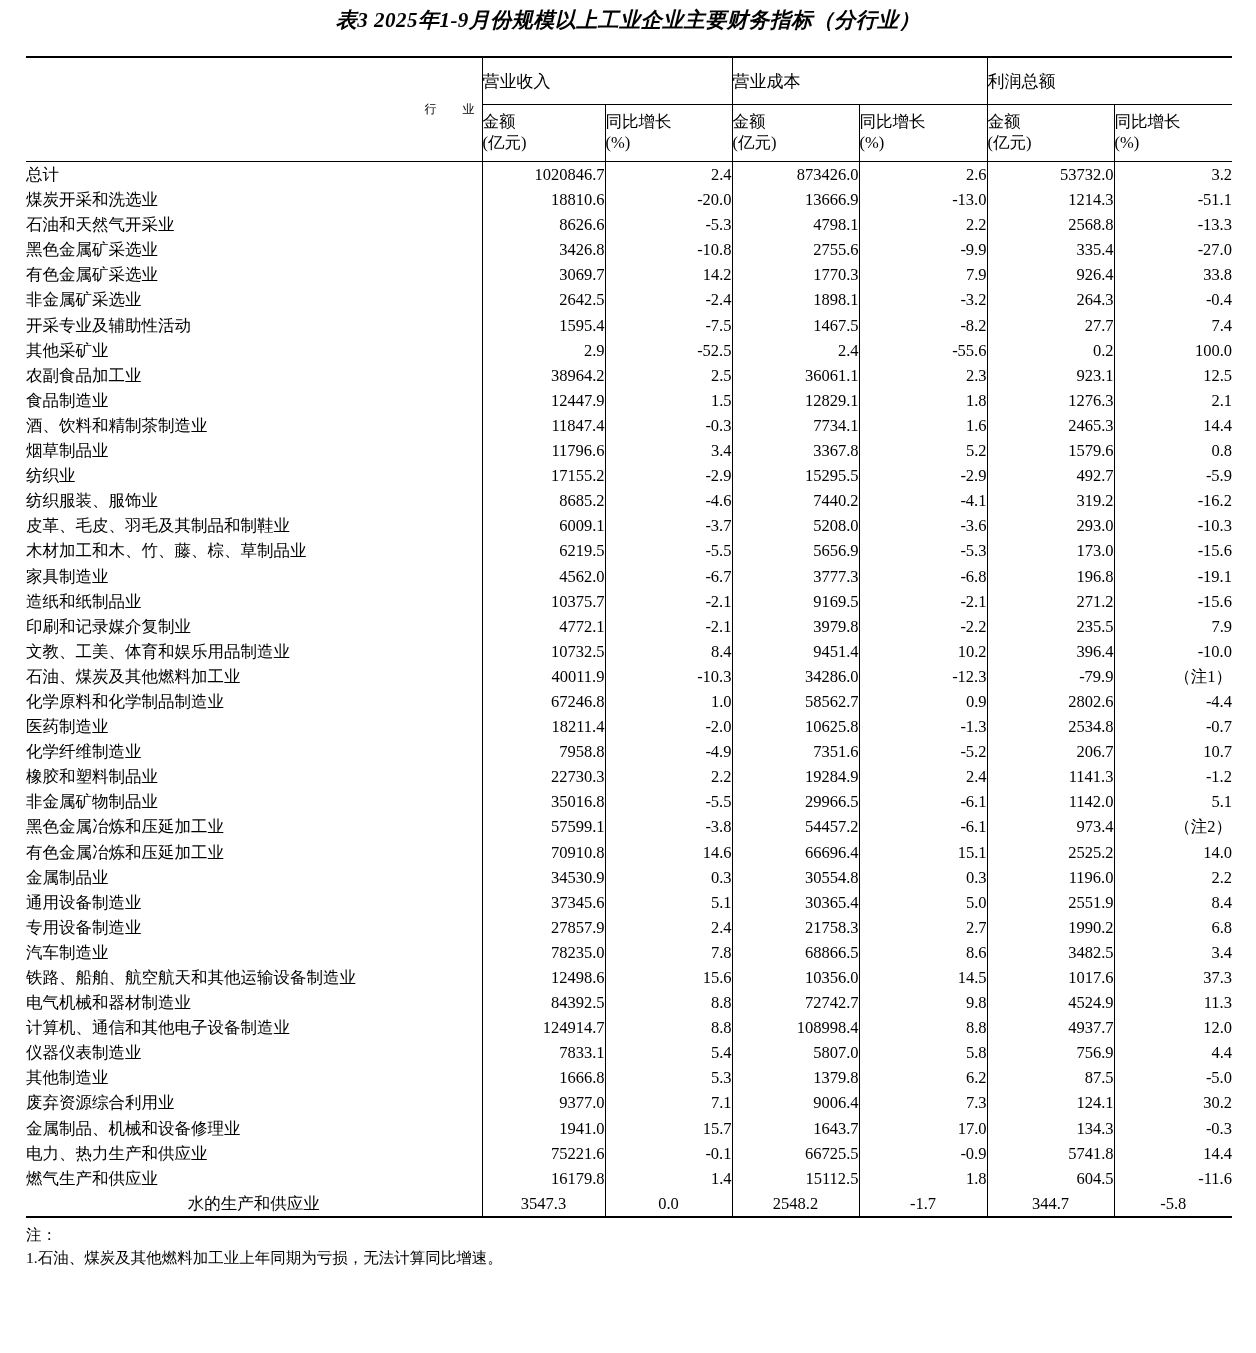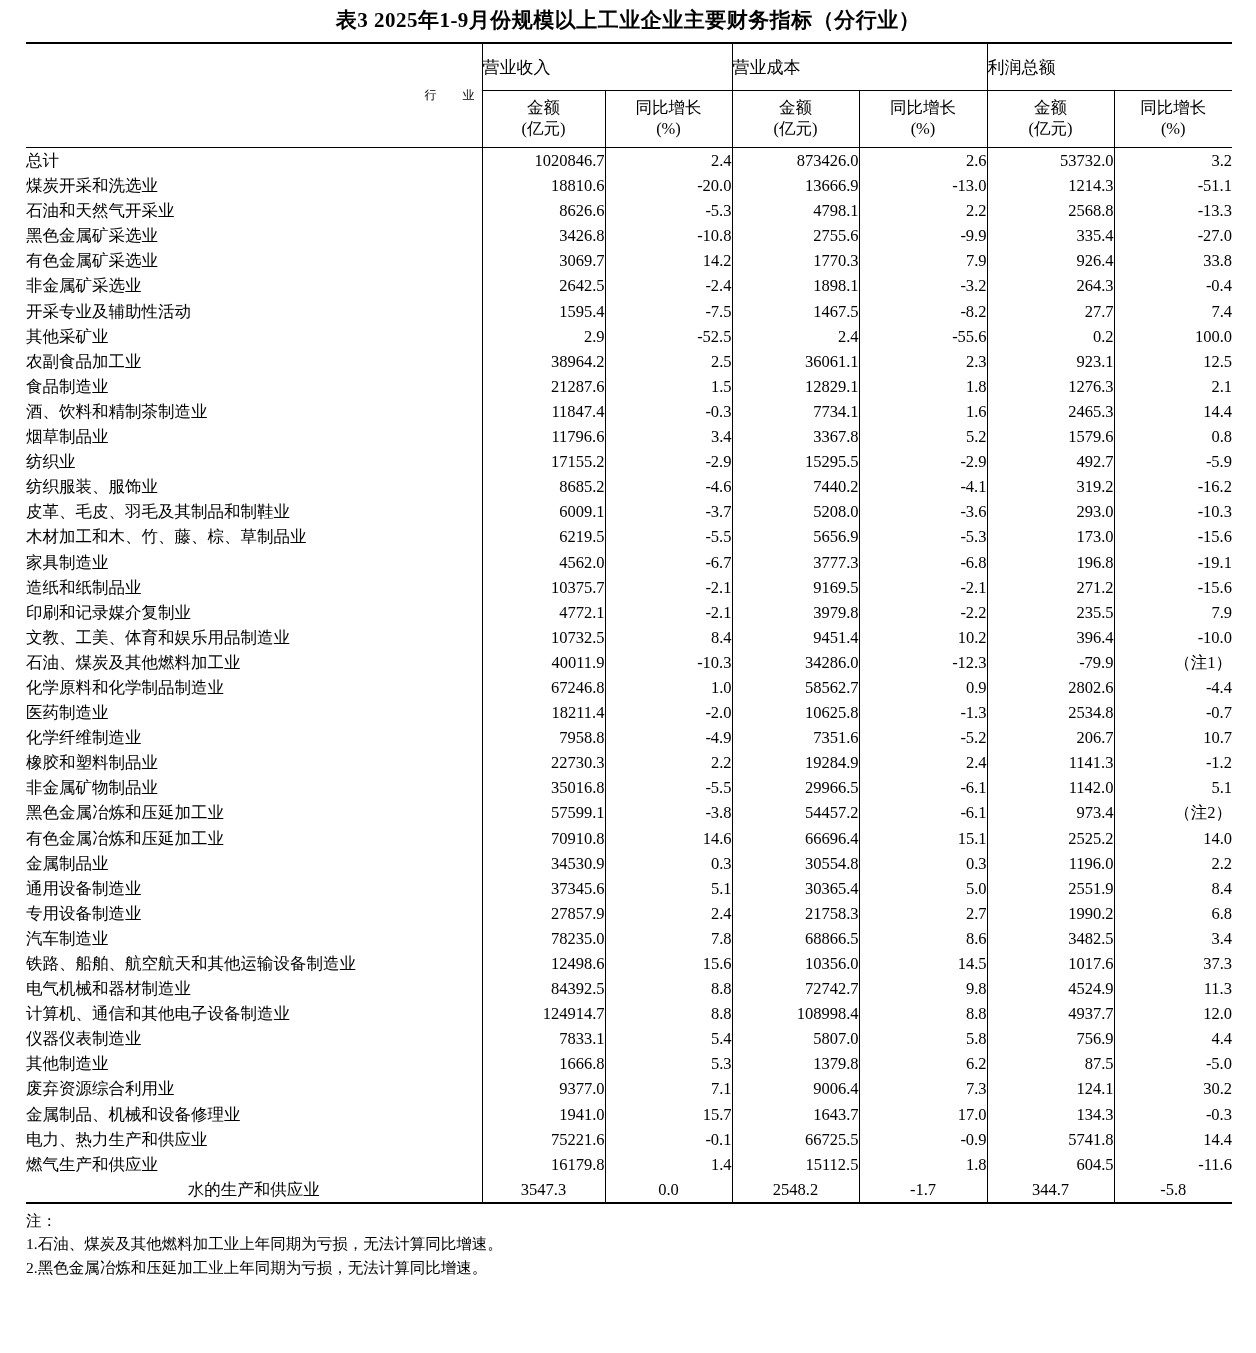--- a/index.html
+++ b/index.html
@@ -20,22 +20,23 @@
     height: 1353px;
     position: relative;
     box-sizing: border-box;
   }
   .title {
     text-align: center;
     font-size: 21px;
     font-weight: bold;
     letter-spacing: 0.5px;
     padding-top: 6px;
-    padding-bottom: 8px;
+    padding-bottom: 22px;
     font-family: "Liberation Serif", "DejaVu Serif", serif;
+    font-style: italic;
   }
   table.main {
     border-collapse: collapse;
     width: 1206px;
     margin-left: 26px;
     table-layout: fixed;
     font-size: 16.5px;
   }
   table.main td, table.main th {
     padding: 0;
@@ -53,21 +54,20 @@
   }
   
   .hdr-group {
     text-align: left;
     border-bottom: 1px solid #000;
     border-left: 1px solid #000;
     height: 46px;
     font-size: 17px;
   }
   .hdr-sub {
-    text-align: center;
     border-left: 1px solid #000;
     border-bottom: 1.6px solid #000;
     height: 56px;
     line-height: 1.25;
     font-size: 16.5px;
   }
   .hdr-industry {
     text-align: right;
     border-bottom: 1.6px solid #000;
     height: 102px;
@@ -241,21 +241,21 @@
           <td class="col-name indent">农副食品加工业</td>
           <td class="col-num">38964.2</td>
           <td class="col-num">2.5</td>
           <td class="col-num">36061.1</td>
           <td class="col-num">2.3</td>
           <td class="col-num">923.1</td>
           <td class="col-num">12.5</td>
         </tr>
         <tr class="data-row">
           <td class="col-name indent">食品制造业</td>
-          <td class="col-num">21287.6</td>
+          <td class="col-num">12447.9</td>
           <td class="col-num">1.5</td>
           <td class="col-num">12829.1</td>
           <td class="col-num">1.8</td>
           <td class="col-num">1276.3</td>
           <td class="col-num">2.1</td>
         </tr>
         <tr class="data-row">
           <td class="col-name indent">酒、饮料和精制茶制造业</td>
           <td class="col-num">11847.4</td>
           <td class="col-num">-0.3</td>
@@ -542,16 +542,15 @@
           <td class="col-num">-1.7</td>
           <td class="col-num">344.7</td>
           <td class="col-num">-5.8</td>
         </tr>
       </tbody>
   </table>
 
   <div class="notes">
     <div>注：</div>
     <div>1.石油、煤炭及其他燃料加工业上年同期为亏损，无法计算同比增速。</div>
-    <div>2.黑色金属冶炼和压延加工业上年同期为亏损，无法计算同比增速。</div>
   </div>
 
 </div>
 
 </body></html>

